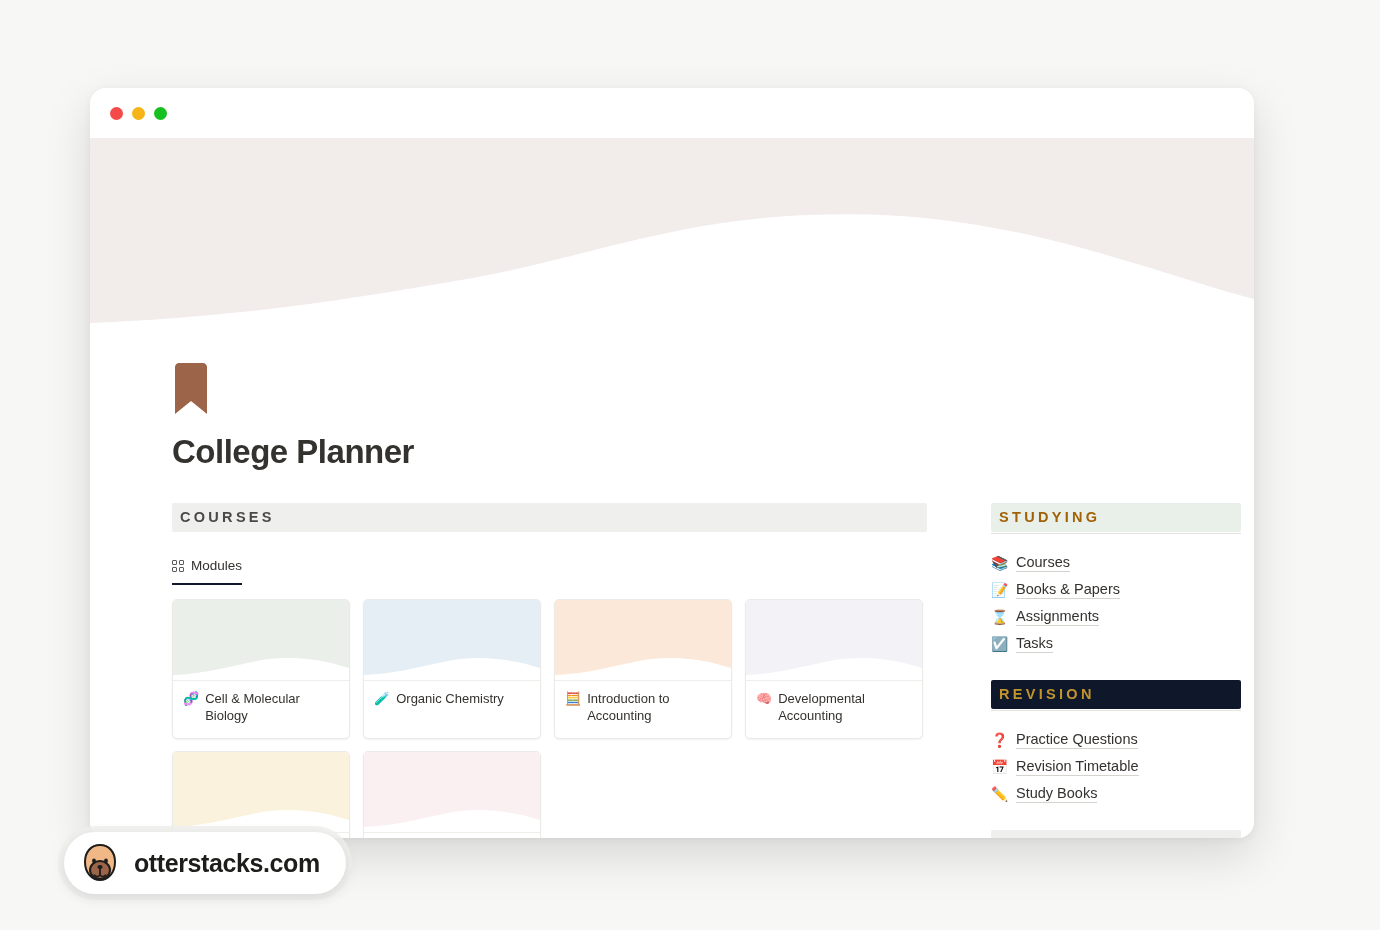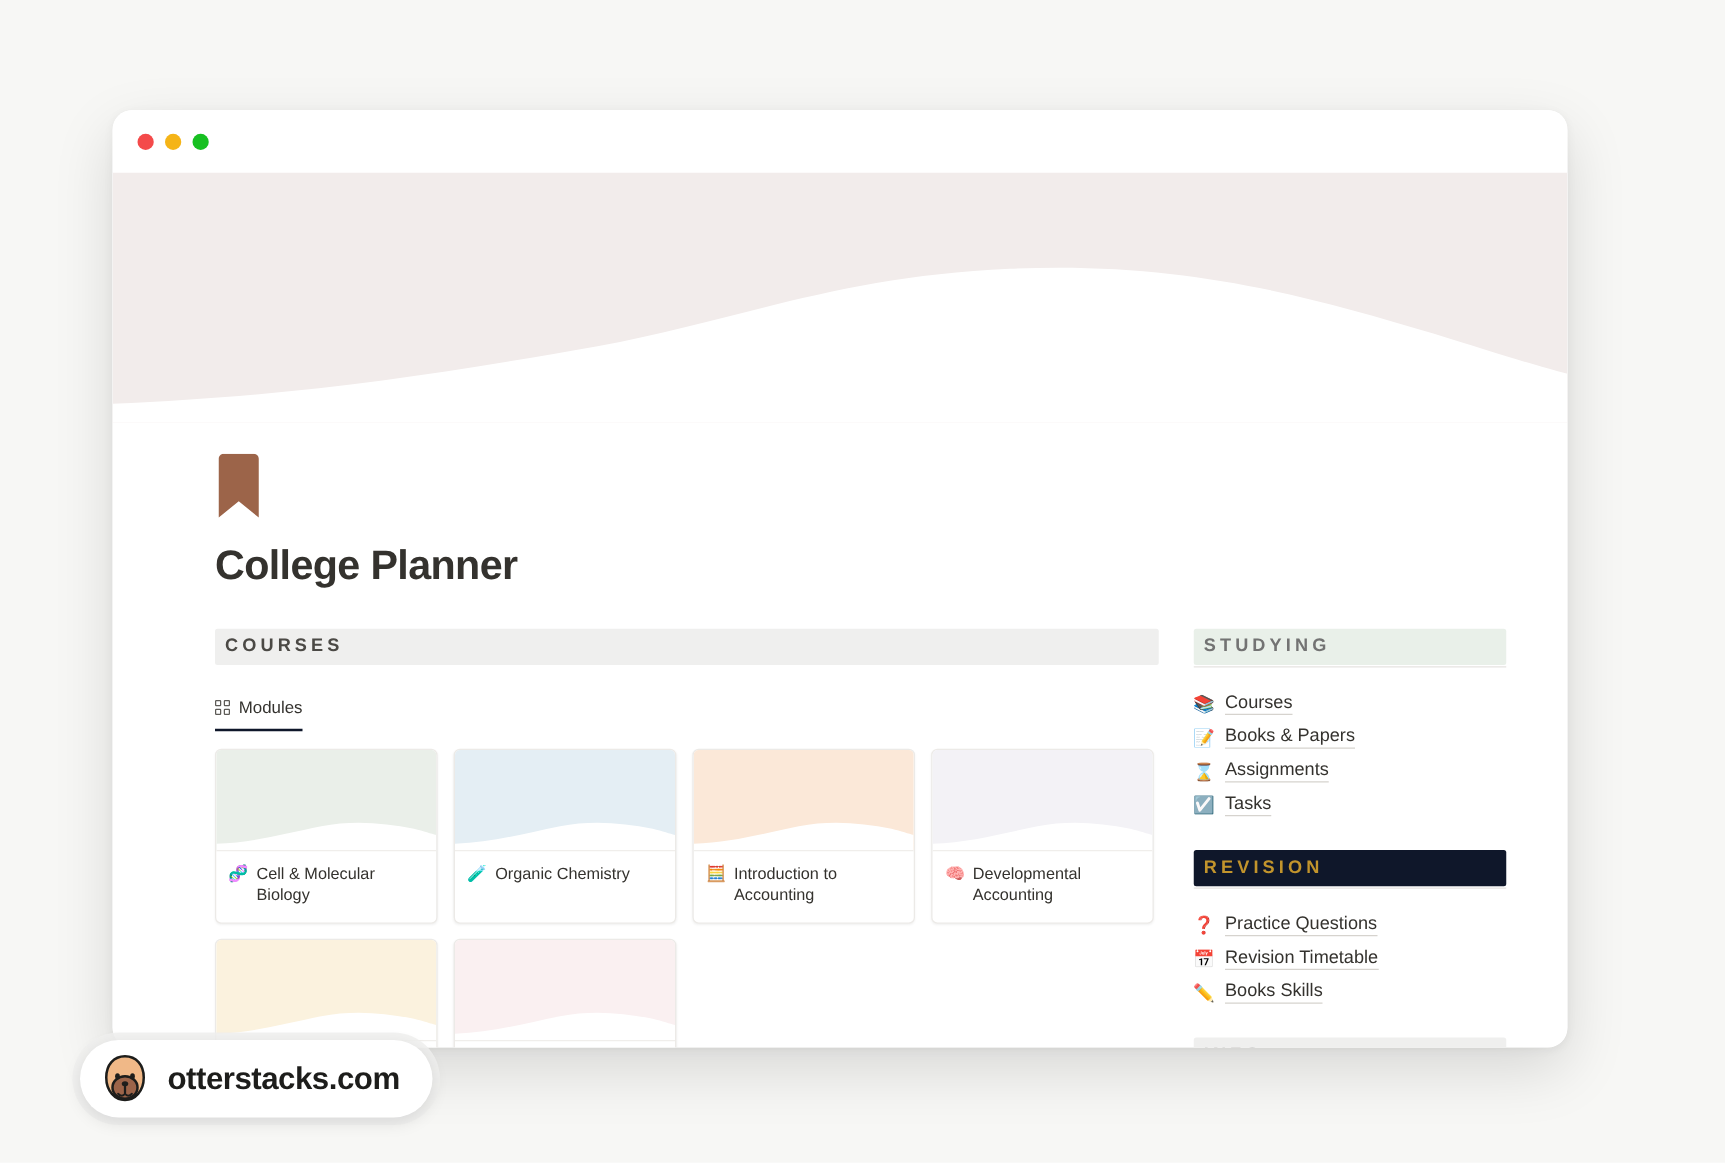--- a/index.html
+++ b/index.html
@@ -50,34 +50,34 @@
 
   .page-title {
     position: absolute; left: 82px; top: 295px;
     font-size: 33px; font-weight: 700; color: #34322e;
     letter-spacing: -0.5px;
   }
 
   
   .columns {
     position: absolute; left: 82px; top: 365px; right: 70px;
-    display: flex; gap: 28px;
+    display: flex; gap: 64px;
   }
   .col-left  { width: 755px; flex: none; }
   .col-right { width: 250px; flex: none; }
 
   
   .band {
     font-size: 14.5px; font-weight: 700;
     letter-spacing: 3.3px;
     padding: 6px 8px 7px 8px;
     border-radius: 2px;
   }
   .band.courses  { background: #efefee; color: #4b4945; }
-  .band.studying { background: #e9f0e9; color: #737373; }
+  .band.studying { background: #e9f0e9; color: #a16207; }
   .band.revision { background: #0f172a; color: #c2942c; }
   .band.info     { background: #efefee; color: #6a6865; }
 
   .band-rule { height: 1px; background: #e6e4e1; margin-top: 1px; }
 
   
   .tabs { margin-top: 26px; display: flex; }
   .tab {
     display: flex; align-items: center; gap: 7px;
     font-size: 13.5px; color: #34322e;
@@ -289,21 +289,21 @@
           <div class="link-row">
             <span class="link-emoji">❓</span>
             <span class="link-text">Practice Questions</span>
           </div>
           <div class="link-row">
             <span class="link-emoji">📅</span>
             <span class="link-text">Revision Timetable</span>
           </div>
           <div class="link-row">
             <span class="link-emoji">✏️</span>
-            <span class="link-text">Books Skills</span>
+            <span class="link-text">Study Books</span>
           </div>
         </div>
 
         <div class="sec-gap"></div>
 
         <div class="band info">INFO</div>
 
       </div>
     </div>
   </div>

